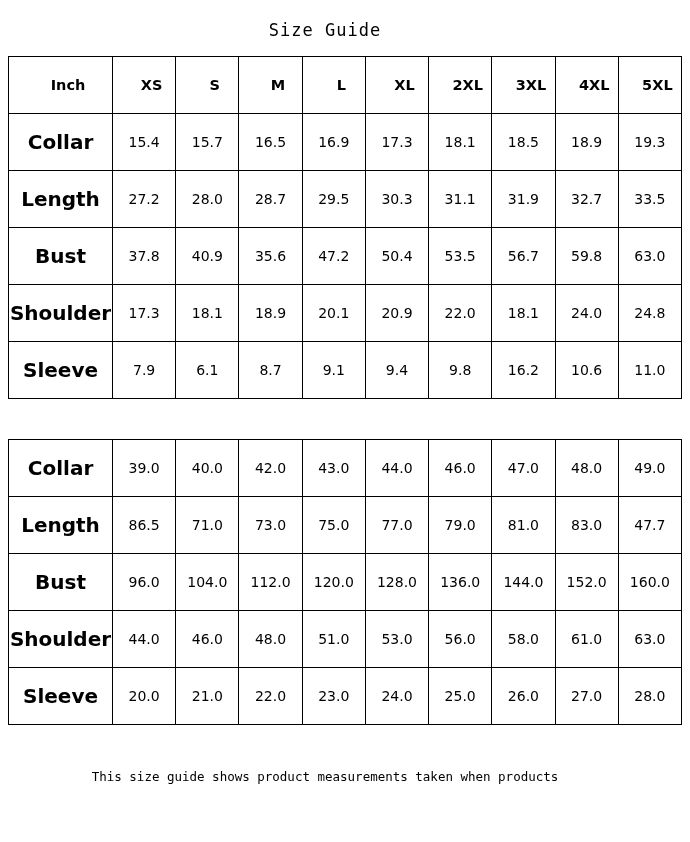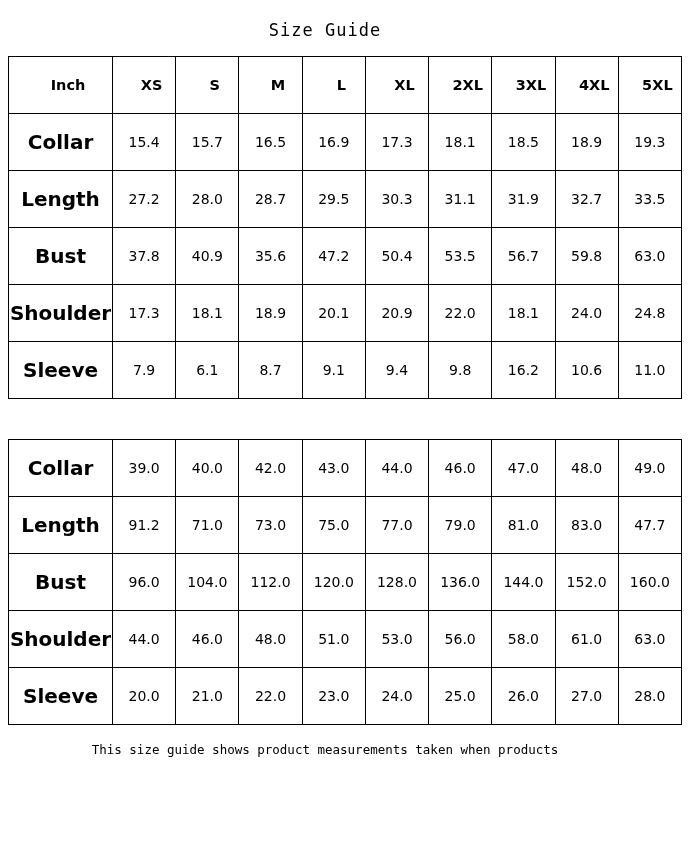--- a/index.html
+++ b/index.html
@@ -67,20 +67,21 @@
   .footnote {
     text-align: center;
     font-family: "DejaVu Sans Mono", monospace;
     font-size: 12.5px;
     line-height: 1.5;
     padding-top: 16px;
     color: #000;
   }
   .footnote div {
     white-space: pre;
+    margin-top: 27px;
   }
 </style>
 </head>
 <body>
 
 <div class="page">
 
   <div class="title">Size Guide</div>
 
   <div class="table-wrap">
@@ -205,21 +206,21 @@
           <td>43.0</td>
           <td>44.0</td>
           <td>46.0</td>
           <td>47.0</td>
           <td>48.0</td>
           <td>49.0</td>
         </tr>
 
         <tr>
           <th class="row-head">Length</th>
-          <td>91.2</td>
+          <td>86.5</td>
           <td>71.0</td>
           <td>73.0</td>
           <td>75.0</td>
           <td>77.0</td>
           <td>79.0</td>
           <td>81.0</td>
           <td>83.0</td>
           <td>47.7</td>
         </tr>
 

